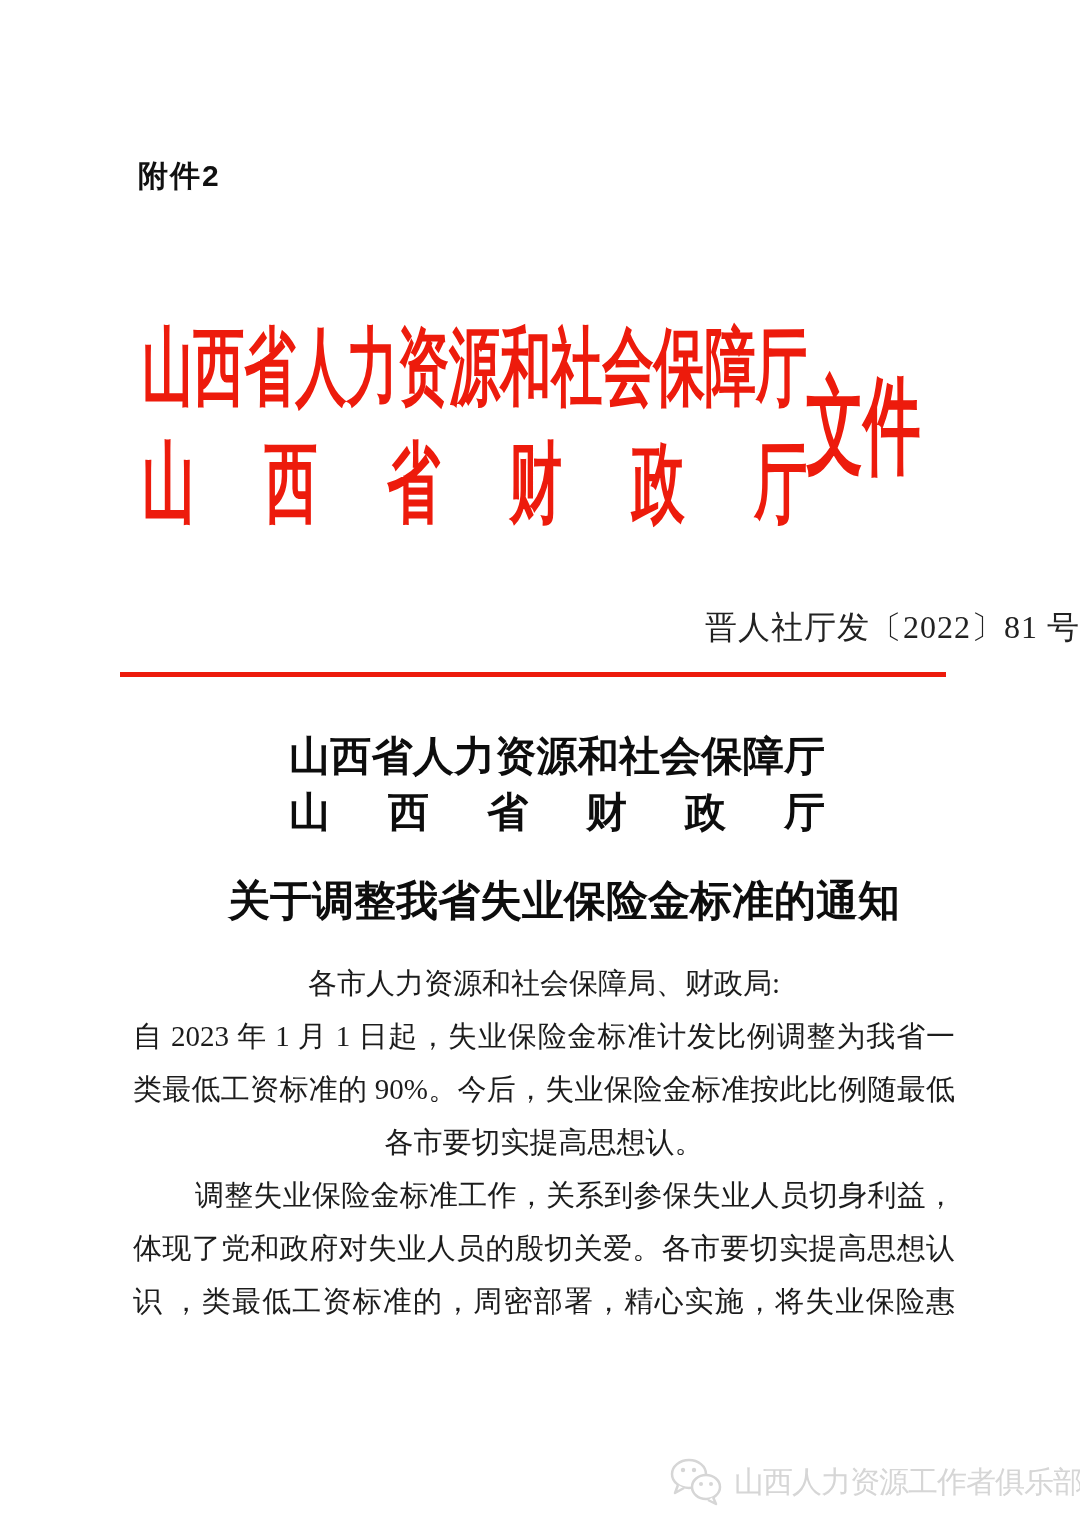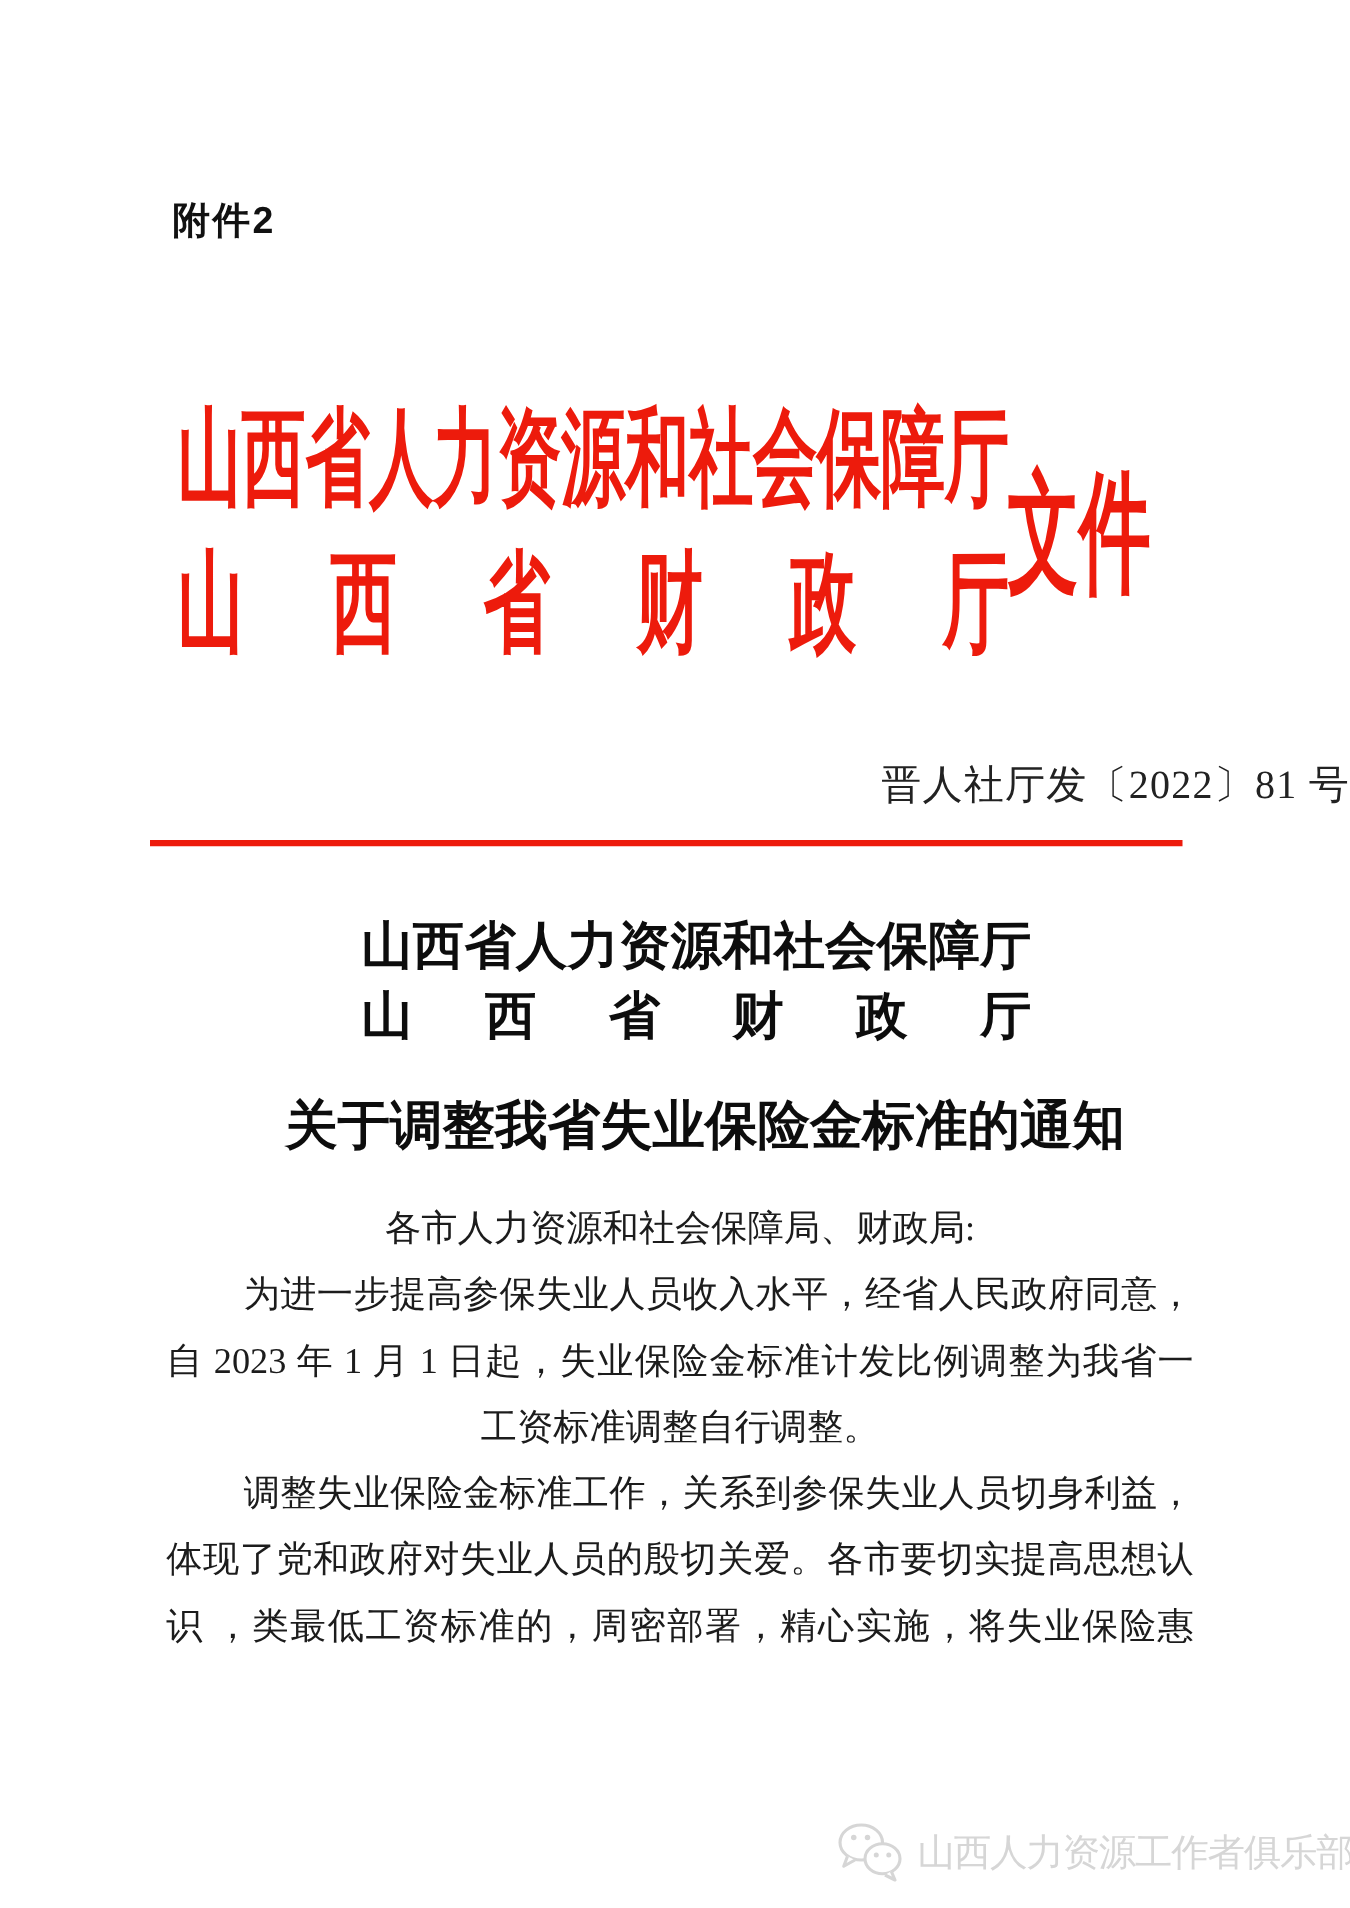--- a/index.html
+++ b/index.html
@@ -114,23 +114,23 @@
     <span>西</span>
     <span>省</span>
     <span>财</span>
     <span>政</span>
     <span>厅</span>
   </div>
   <div class="title-line3">关于调整我省失业保险金标准的通知</div>
 
   <div class="body-block">
     <div class="body-line">各市人力资源和社会保障局、财政局:</div>
-    <div class="body-line just indent">为进一步提高参保失业人员收入水平，经省人民政府同意，</div>
     <div class="body-line just">自 2023 年 1 月 1 日起，失业保险金标准计发比例调整为我省一</div>
-    <div class="body-line">工资标准调整自行调整。</div>
+    <div class="body-line just">类最低工资标准的 90%。今后，失业保险金标准按此比例随最低</div>
+    <div class="body-line">各市要切实提高思想认。</div>
     <div class="body-line just indent">调整失业保险金标准工作，关系到参保失业人员切身利益，</div>
     <div class="body-line just">体现了党和政府对失业人员的殷切关爱。各市要切实提高思想认</div>
     <div class="body-line just">识 ，类最低工资标准的，周密部署，精心实施，将失业保险惠</div>
   </div>
 
   <div class="footer">
     <svg class="wechat-icon" width="58" height="52" viewBox="0 0 58 52">
       <g fill="none" stroke="#d6d6d6" stroke-width="2.5">
         <ellipse cx="21" cy="18" rx="17" ry="14" fill="#ffffff"></ellipse>
         <path d="M10 29 L7 37 L16 32" fill="#ffffff" stroke-linejoin="round"></path>

